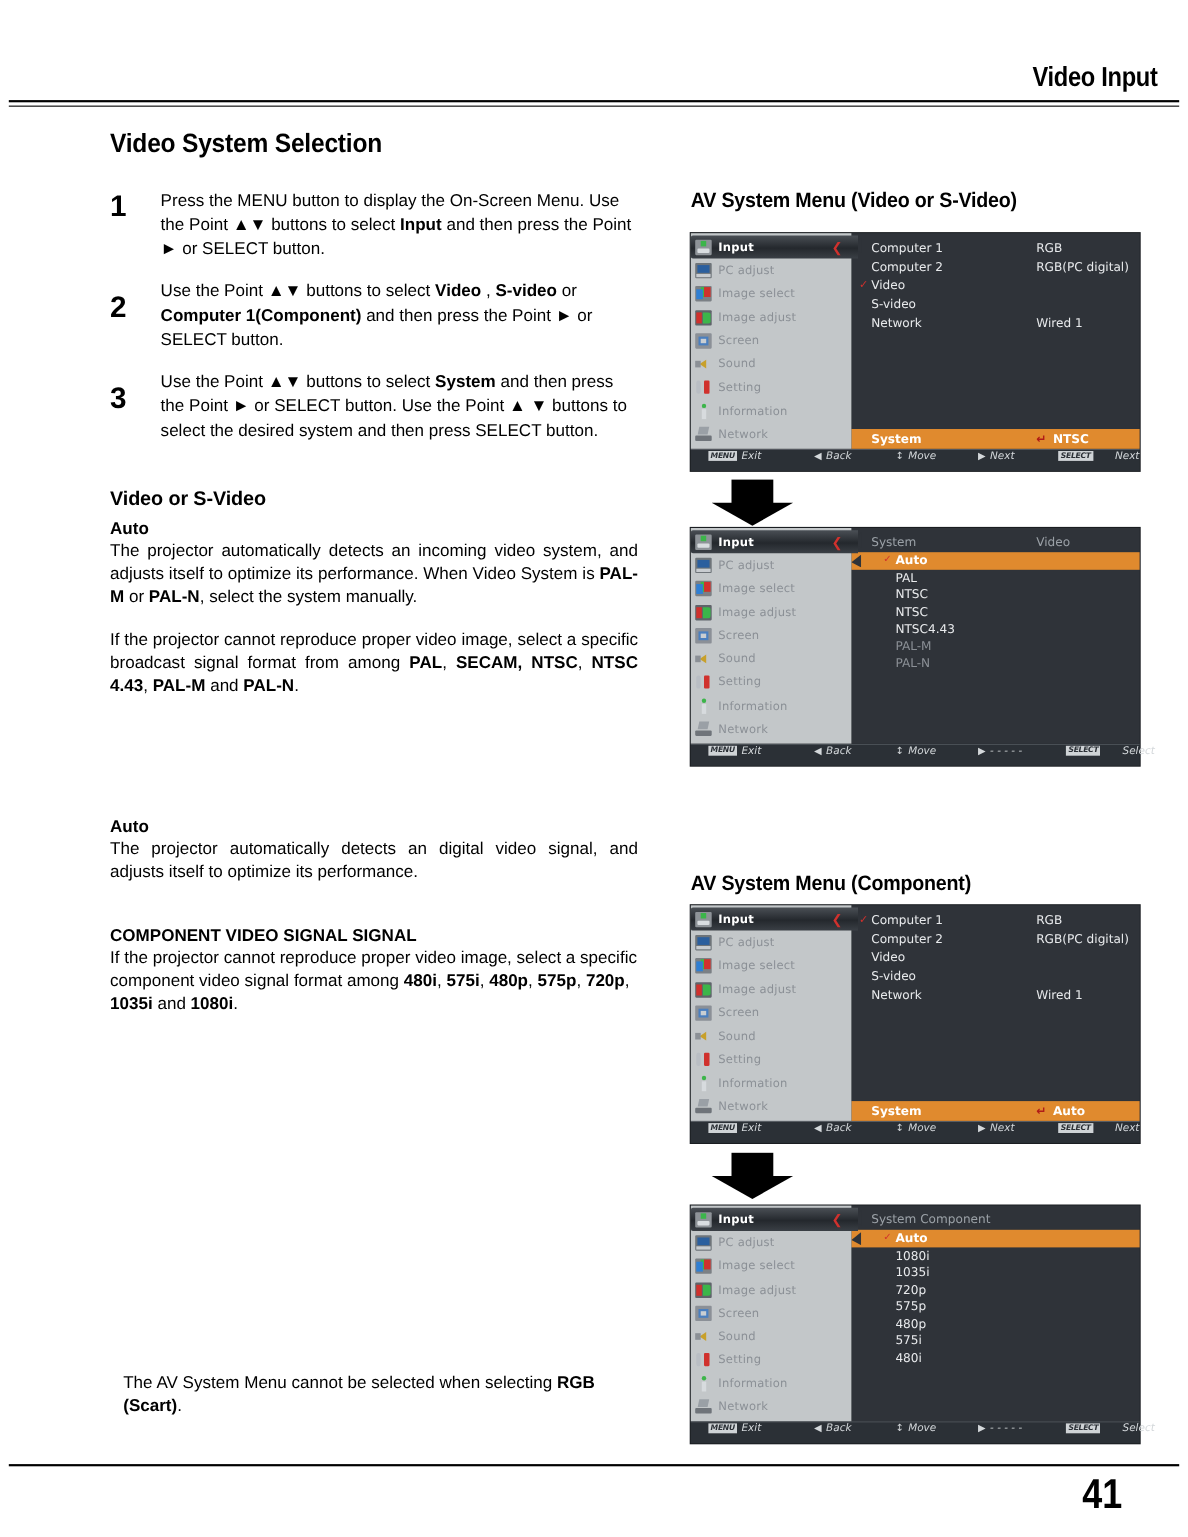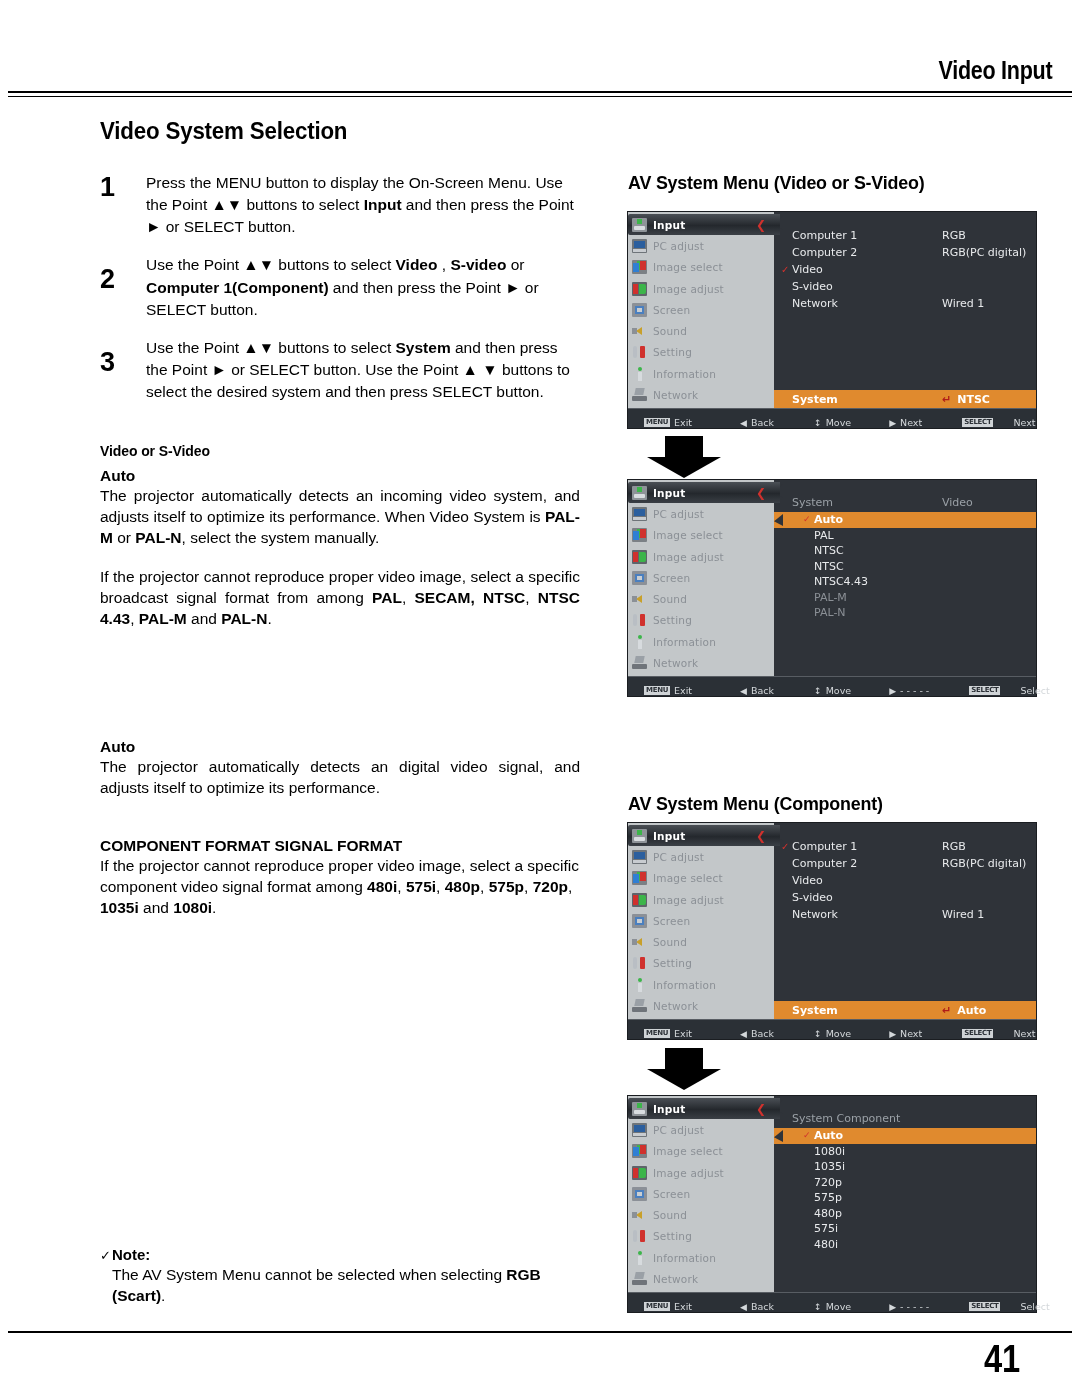--- a/index.html
+++ b/index.html
@@ -94,21 +94,21 @@
   }
   .step-2 .step-num, .step-3 .step-num { top: 12px; }
   .step-text {
     font-size: 15.5px;
     line-height: 1.43;
     text-align: left;
   }
   .step-text b { font-weight: bold; }
 
   .sub-head {
-    font-size: 14px;
+    font-size: 18px;
     font-weight: bold;
     margin-top: 0;
     margin-bottom: 8px;
     letter-spacing: -0.1px;
   }
   .sub-sub {
     font-size: 15.5px;
     font-weight: bold;
     margin-bottom: 1px;
   }
@@ -246,21 +246,21 @@
     background: #2f3339;
     color: #e8eaec;
   }
   .osd-tab-notch {
     position: absolute;
     left: -1px; top: 4px;
     width: 10px; height: 14px;
     background: #2f3339;
     clip-path: polygon(100% 0, 100% 100%, 0 62%);
   }
-  .osd-main-inner { padding: 15px 10px 0 18px; }
+  .osd-main-inner { padding: 5px 10px 0 18px; }
 
   .osd-row {
     display: flex;
     align-items: baseline;
     font-size: 11px;
     line-height: 17px;
     position: relative;
     white-space: nowrap;
   }
   .osd-row .lbl { width: 150px; }
@@ -327,24 +327,25 @@
     font-weight: bold;
   }
   .osd-sysbar .sb-label { padding-left: 18px; width: 150px; }
   .osd-sysbar .sb-ret { color: #b01c18; font-size: 11px; padding-right: 6px; font-weight: bold; }
 
   
   .osd-status {
     height: 19px;
     background: #2b3036;
     display: flex;
-    align-items: flex-end;
+    align-items: flex-start;
     font-size: 9.5px;
     color: #d4d8db;
     border-top: 1px solid #585d63;
+    font-style: italic;
   }
   .osd-status .st {
     display: flex;
     align-items: center;
     white-space: nowrap;
   }
   .osd-status .st-menu { margin-left: 16px; }
   .osd-status .st-back { margin-left: 48px; }
   .osd-status .st-move { margin-left: 40px; }
   .osd-status .st-next { margin-left: 38px; }
@@ -417,28 +418,25 @@
   <div class="sub-sub">Auto</div>
   <div class="body-text">The projector automatically detects an incoming video system, and adjusts itself to optimize its performance. When Video System is <b>PAL-M</b> or <b>PAL-N</b>, select the system manually.</div>
   <div style="height:14px"></div>
   <div class="body-text">If the projector cannot reproduce proper video image, select a specific broadcast signal format from among <b>PAL</b>, <b>SECAM, NTSC</b>, <b>NTSC 4.43</b>, <b>PAL-M</b> and <b>PAL-N</b>.</div>
 
   <div class="block-gap-lg" style="height:104px"></div>
 
   <div class="sub-sub">Auto</div>
   <div class="body-text">The projector automatically detects an digital video signal, and adjusts itself to optimize its performance.</div>
   <div style="height:34px"></div>
-  <div class="sub-sub">COMPONENT FORMAT SIGNAL FORMAT</div>
+  <div class="sub-sub">COMPONENT VIDEO SIGNAL SIGNAL</div>
   <div class="body-text nojust">If the projector cannot reproduce proper video image, select a specific component video signal format among <b>480i</b>, <b>575i</b>, <b>480p</b>, <b>575p</b>, <b>720p</b>, <b>1035i</b> and <b>1080i</b>.</div>
 </div>
 
 <div class="note">
-  <div class="note-head">
-    <span class="note-check">✓</span><span>Note:</span>
-  </div>
   <div class="note-body">The AV System Menu cannot be selected when selecting <b>RGB (Scart)</b>.</div>
 </div>
 
 <div class="fig-heading" style="left:628px; top:172px;">AV System Menu (Video or S-Video)</div>
 <div class="fig-heading" style="left:628px; top:793px;">AV System Menu (Component)</div>
 
 <div class="osd" style="left:628px; top:212px;">
   <div class="osd-body">
     <div class="osd-side">
         <div class="osd-side-item active">

